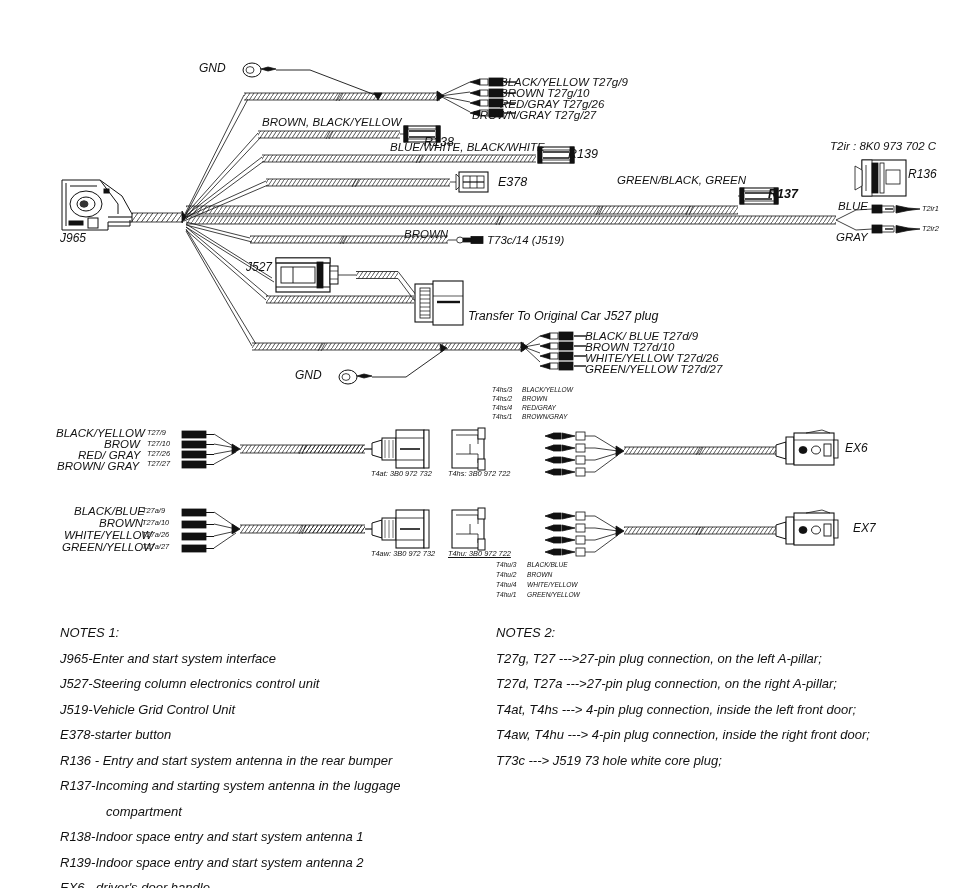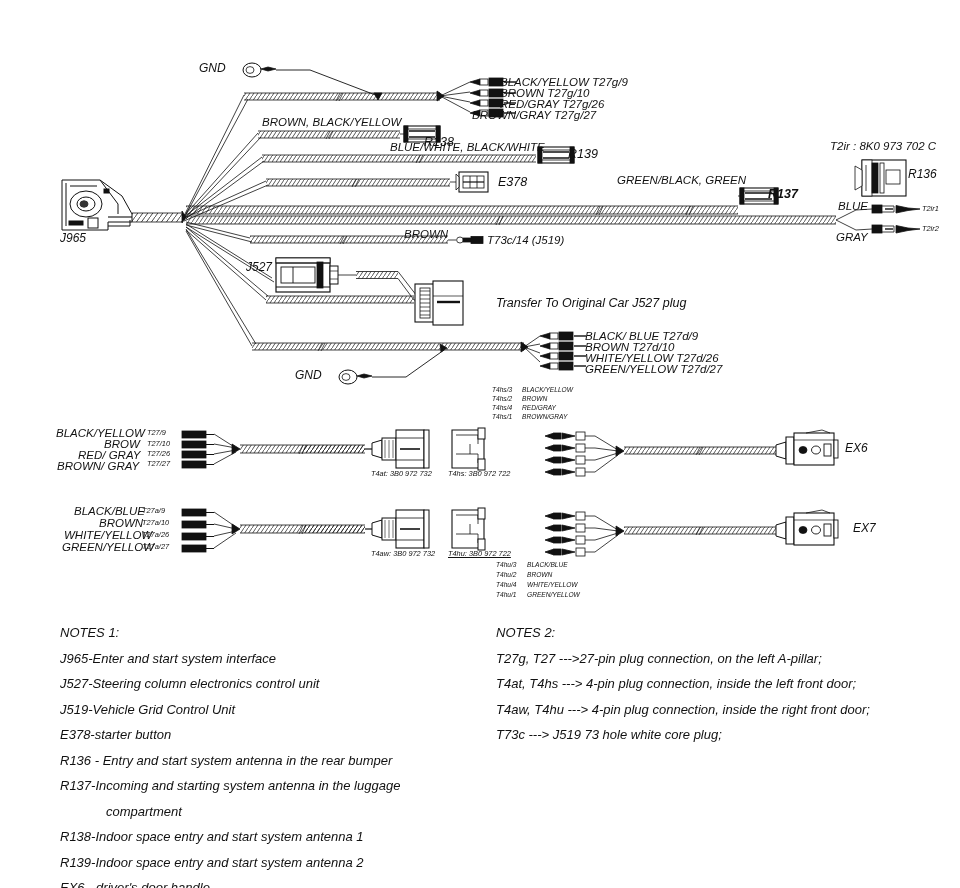--- a/index.html
+++ b/index.html
@@ -474,21 +474,21 @@
           <path d="M806,513 L822,510 L830,513" stroke-width=".8" fill="none"></path>
           <rect x="834" y="520" width="4" height="18" fill="#fff" stroke-width=".9"></rect>
         </g>
       </g>
 
     </g>
   </svg>
 
   <div class="lbl l14" style="left:60px;top:232px;">J965</div>
   <div class="lbl l14" style="left:246px;top:261px;">J527</div>
-  <div class="lbl l13" style="left:468px;top:297px;margin-left:28px;">Transfer To Original Car J527 plug</div>
+  <div class="lbl l13" style="left:468px;top:310px;">Transfer To Original Car J527 plug</div>
 
   <div class="lbl l14" style="left:199px;top:62px;">GND</div>
   <div class="lbl l14" style="left:295px;top:369px;">GND</div>
 
   <div class="lbl l12" style="left:500px;top:76px;">BLACK/YELLOW T27g/9</div>
   <div class="lbl l12" style="left:500px;top:87px;">BROWN T27g/10</div>
   <div class="lbl l12" style="left:500px;top:98px;">RED/GRAY T27g/26</div>
   <div class="lbl l12" style="left:472px;top:109px;">BROWN/GRAY T27g/27</div>
 
   <div class="lbl l12" style="left:262px;top:116px;">BROWN, BLACK/YELLOW</div>
@@ -565,18 +565,19 @@
     <div class="nt-ind">compartment</div>
     <div>R138-Indoor space entry and start system antenna 1</div>
     <div>R139-Indoor space entry and start system antenna 2</div>
     <div>EX6 - driver's door handle</div>
 
   </div>
 
   <div class="notes" style="left:496px;top:620px;">
     <div>NOTES 2:</div>
     <div>T27g, T27 ---&gt;27-pin plug connection, on the left A-pillar;</div>
+    <div>T27d, T27a ---&gt;27-pin plug connection, on the right A-pillar;</div>
     <div>T4at, T4hs ---&gt; 4-pin plug connection, inside the left front door;</div>
     <div>T4aw, T4hu ---&gt; 4-pin plug connection, inside the right front door;</div>
     <div>T73c ---&gt; J519 73 hole white core plug;</div>
   </div>
 
 </div>
 
 </body></html>

